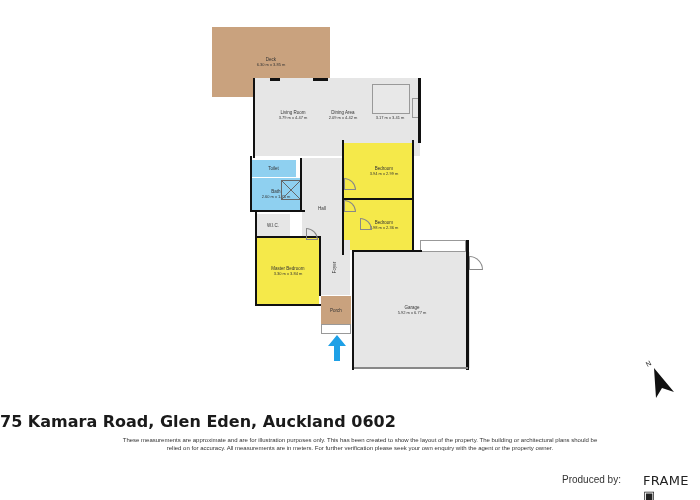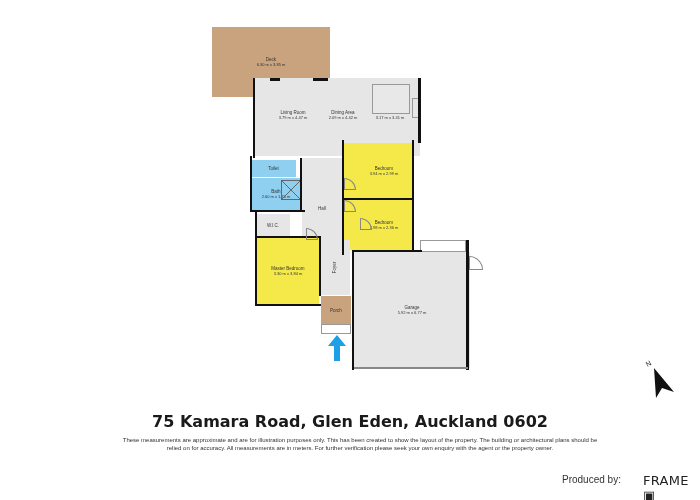--- a/index.html
+++ b/index.html
@@ -3,21 +3,21 @@
 <meta charset="utf-8">
 <style>
   * { margin:0; padding:0; box-sizing:border-box; }
   html, body { width:700px; height:500px; background:#ffffff; overflow:hidden; }
   body { position:relative; font-family:"Liberation Sans", sans-serif; color:#222; }
   .abs { position:absolute; }
   .room { position:absolute; display:flex; flex-direction:column; align-items:center; justify-content:center; text-align:center; }
   .rname { font-size:4.5px; line-height:5px; color:#333; }
   .rdim { font-size:4px; line-height:5px; color:#333; }
   .wall { position:absolute; background:#111; }
-  .title { position:absolute; left:0; width:700px; top:412px; text-align:center; font-family:"DejaVu Sans", sans-serif; font-weight:bold; font-size:16px; color:#1a1a1a; }
+  .title { position:absolute; left:0; width:700px; top:412px; text-align:left; font-family:"DejaVu Sans", sans-serif; font-weight:bold; font-size:16px; color:#1a1a1a; }
   .disc { position:absolute; left:120px; width:480px; top:436px; text-align:center; font-size:6px; line-height:8px; color:#333; }
   .produced { position:absolute; left:562px; top:474px; font-size:10px; color:#333; }
   .brand { position:absolute; left:643px; top:473px; font-family:"DejaVu Sans", sans-serif; font-weight:normal; font-size:13px; color:#222; letter-spacing:0.3px; }
   .door { position:absolute; border:0.6px solid #888; border-radius:0 100% 0 0; }
 </style>
 </head>
 <body>
 
 <div class="room" style="left:212px;top:27px;width:118px;height:70px;background:#c9a27e;">
   <span class="rname">Deck</span>

